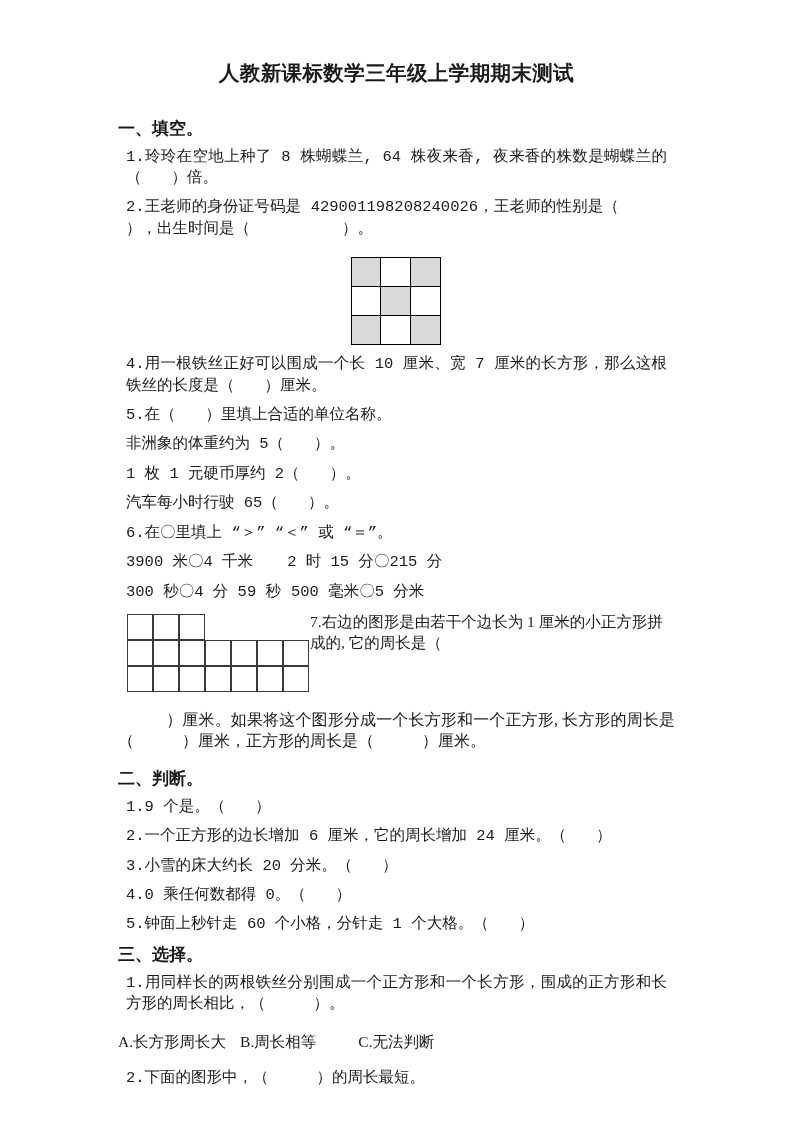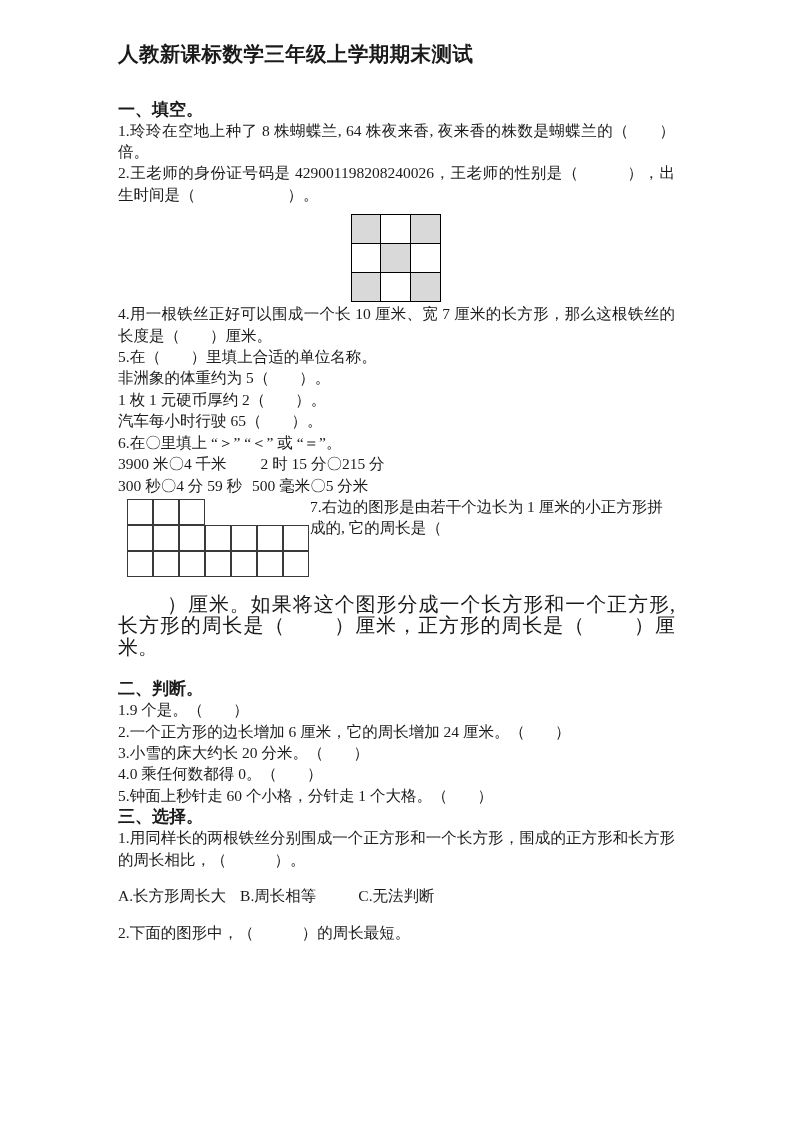--- a/index.html
+++ b/index.html
@@ -17,41 +17,43 @@
   .page {
     position: relative;
     width: 793px;
     height: 1122px;
     box-sizing: border-box;
     padding: 0 118px 0 118px;
     overflow: hidden;
   }
   .doc-title {
     margin: 0;
-    padding-top: 41px;
+    padding-top: 60px;
+    text-align: center;
     font-size: 20.5px;
     font-weight: bold;
     font-family: "Liberation Sans", "DejaVu Sans", sans-serif;
     letter-spacing: 0.4px;
     line-height: 1.3;
   }
   .section-head {
     font-weight: bold;
     font-size: 17px;
     line-height: 21px;
     margin: 0;
     font-family: "Liberation Serif", "DejaVu Serif", serif;
   }
   .q {
     font-size: 15.5px;
     line-height: 21.4px;
-    margin: 0;
+    margin: 8px;
     text-align: justify;
     text-justify: inter-ideograph;
     word-break: break-all;
+    font-family: Liberation Mono, monospace;
   }
   .block-1 { margin-top: 31px; }
   .blank-sm { display: inline-block; width: 30px; }
   .blank-md { display: inline-block; width: 48px; }
   .blank-lg { display: inline-block; width: 92px; }
   .gap-b { display: inline-block; width: 10px; }
   .gap-c { display: inline-block; width: 34px; }
 
   
   .checker-wrap {
@@ -99,21 +101,21 @@
     height: 26px;
   }
   .q7-inline {
     display: block;
     padding-left: 192px;
     font-size: 15.5px;
     line-height: 21.4px;
     min-height: 56px;
   }
   .q7-rest {
-    font-size: 20px;
+    font-size: 16px;
     line-height: 21.4px;
     text-align: justify;
     text-justify: inter-ideograph;
     word-break: break-all;
     margin-top: 20px;
   }
   .choice-row { font-size: 15.5px; line-height: 21.4px; }
   .choice-gap1 { display: inline-block; width: 14px; }
   .choice-gap2 { display: inline-block; width: 42px; }
 </style>

